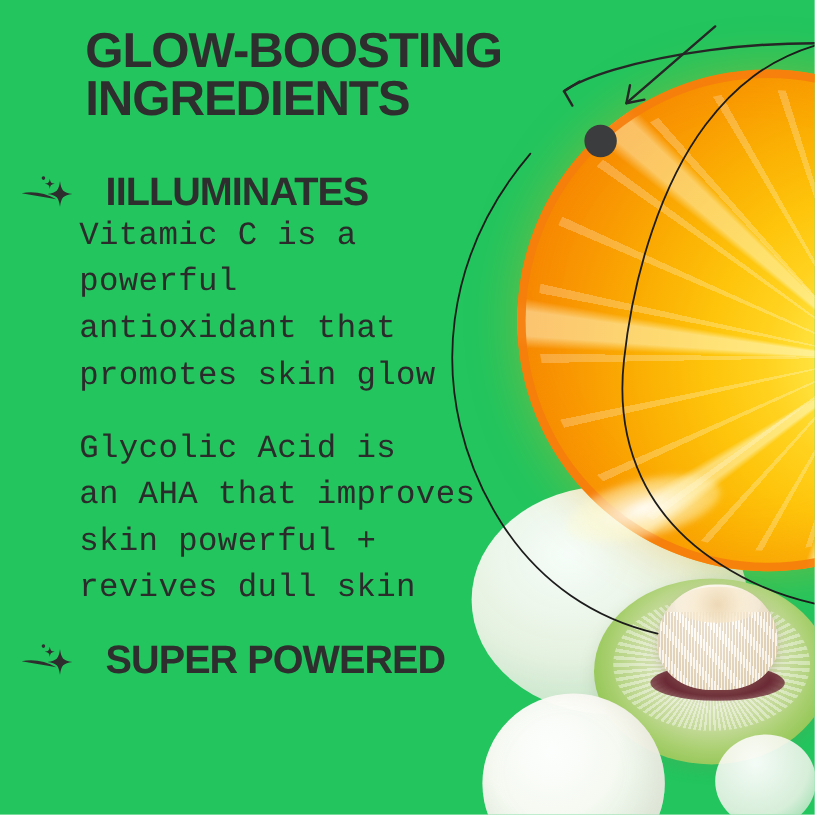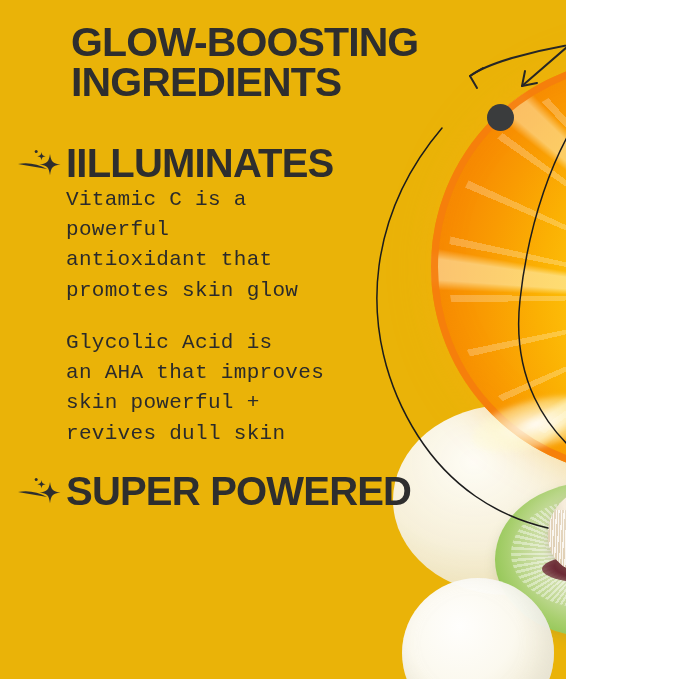--- a/index.html
+++ b/index.html
@@ -3,24 +3,24 @@
 <meta charset="utf-8">
 <title>Glow-Boosting Ingredients</title>
 <style>
   html, body {
     margin: 0;
     padding: 0;
     background: #ffffff;
   }
   #infographic {
     position: relative;
-    width: 566px;
+    width: 679px;
     height: 679px;
     overflow: hidden;
-    background: #eab308;
+    background: #22c55e;
     font-family: "Liberation Sans", sans-serif;
     text-decoration: underline;
     -webkit-font-smoothing: antialiased;
   }
 
   
   .art-layer {
     position: absolute;
     inset: 0;
     pointer-events: none;
@@ -307,31 +307,32 @@
   }
   .sparkle-icon {
     flex: 0 0 auto;
     width: 46px;
     height: 30px;
     display: block;
   }
   .benefit-title {
     font-family: "Liberation Sans", sans-serif;
     font-weight: 700;
-    font-size: 40px;
+    font-size: 33px;
     line-height: 1;
     letter-spacing: -0.8px;
     color: #2e2e2e;
     white-space: nowrap;
+    margin-left: 22px;
   }
   .benefit-body {
     margin: 0;
     padding-left: 66px;
     font-family: "Liberation Mono", "DejaVu Sans Mono", monospace;
-    font-size: 21px;
+    font-size: 27px;
     line-height: 1.44;
     letter-spacing: 0.3px;
     color: #2b2b2b;
     white-space: pre-line;
   }
 </style>
 </head>
 <body>
 
 <div id="infographic">

